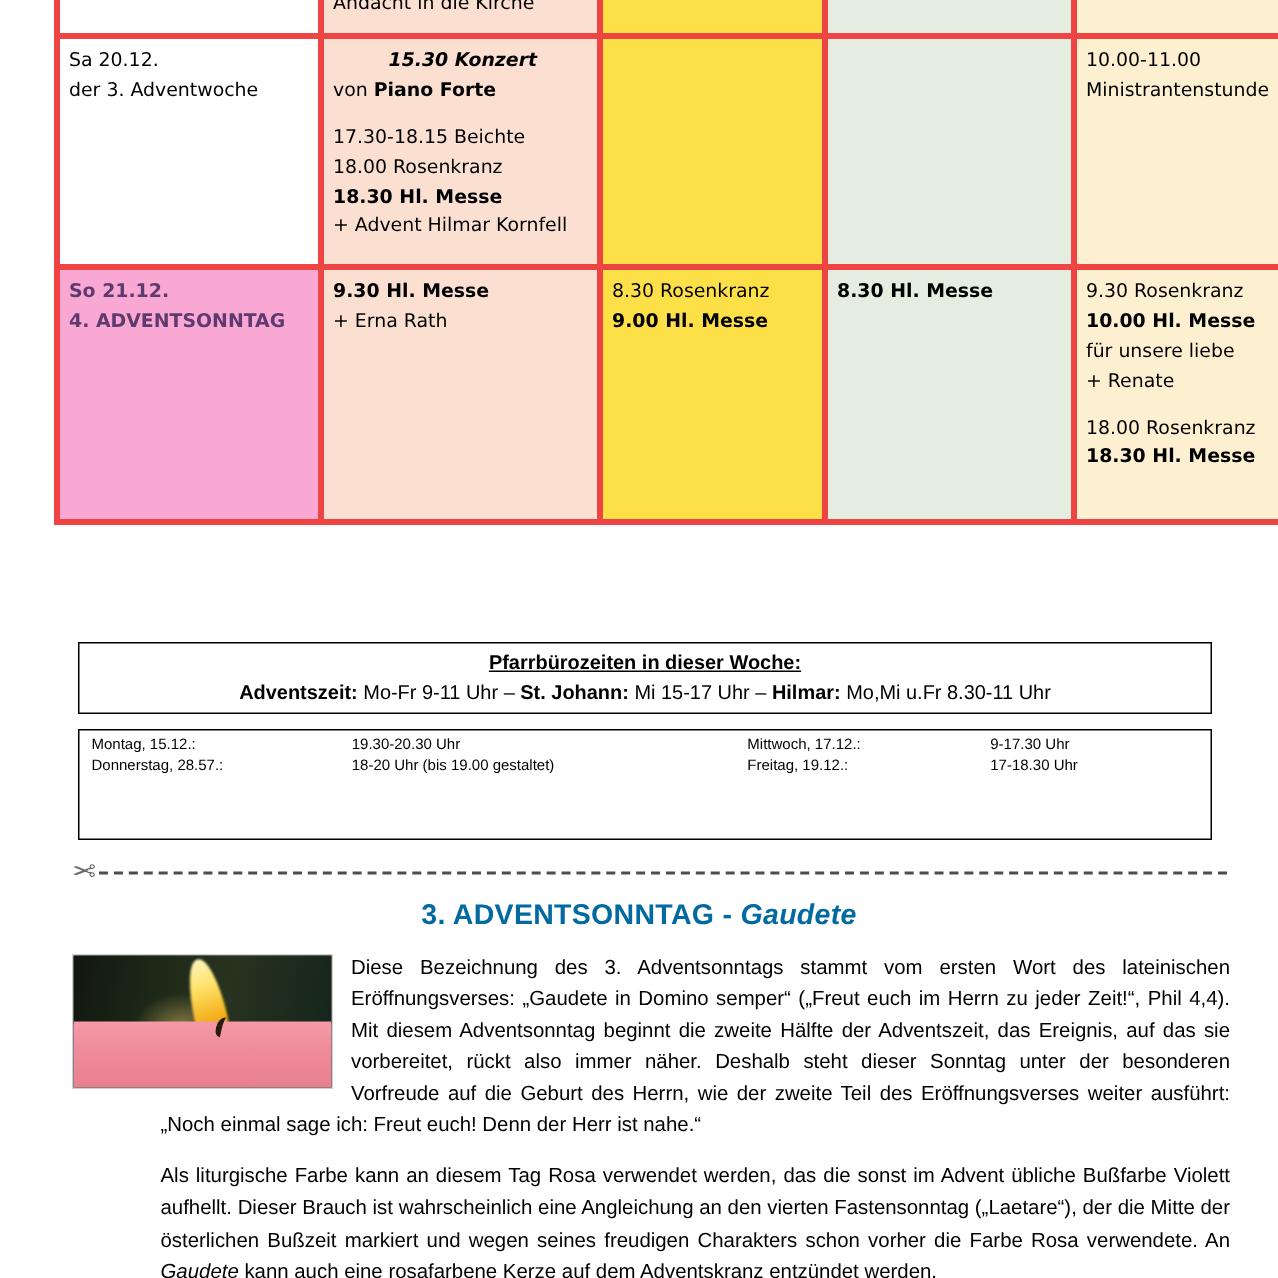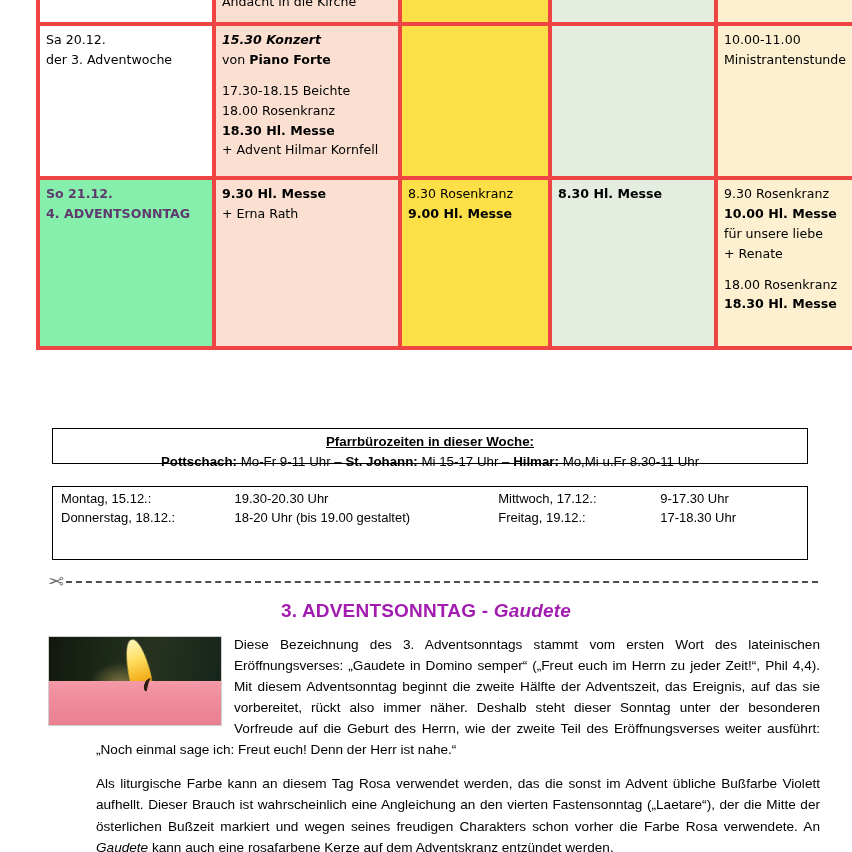--- a/index.html
+++ b/index.html
@@ -35,41 +35,41 @@
     font-family: "DejaVu Sans", sans-serif;
     font-size: 12.6px;
     line-height: 1.58;
   }
   .c-day   { width: 160px; background: #ffffff; }
   .c-pott  { width: 170px; background: #fbe0d2; }
   .c-stj   { width: 134px; background: #fde047; }
   .c-sier  { width: 150px; background: #e4ede0; }
   .c-tern  { width: 163px; background: #fdf0d0; }
 
-  .row-sun .c-day { background: #86efac; }
+  .row-sun .c-day { background: #f9a8d4; }
   .sun-date { color: #5f3a6e; font-weight: bold; }
   .sun-title { color: #5f3a6e; font-weight: bold; }
 
   .b { font-weight: bold; }
-  .bi { font-weight: bold; font-style: italic; }
+  .bi { font-weight: bold; font-style: italic; margin-left: 37px; }
   .gap { display:block; height: 11px; }
 
   .r1 .c-day  { height: 104px; }
   .r2 .c-day  { height: 140px; }
   .r3 .c-day  { height: 156px; }
 
   
   .box {
     position: absolute;
     border: 1.3px solid #000;
     box-sizing: border-box;
     font-family: "Liberation Sans", sans-serif;
   }
   #box-office {
-    left: 52px; top: 428px; width: 756px; height: 36px;
+    left: 52px; top: 428px; width: 756px; height: 48px;
     text-align: center;
     font-size: 13.3px;
     line-height: 1.5;
     padding-top: 3px;
   }
   #box-office .ttl { font-weight: bold; text-decoration: underline; }
   #box-office .line2 { display: block; }
 
   #box-adoration {
     left: 52px; top: 486px; width: 756px; height: 74px;
@@ -79,21 +79,21 @@
   #box-adoration .ttl {
     display: block; text-align: center;
     font-weight: bold; text-decoration: underline;
     margin-bottom: 1px;
     letter-spacing: 0.1px;
   }
   table.ador {
     border-collapse: collapse;
     width: 100%;
     table-layout: fixed;
-    font-size: 13px;
+    font-size: 10px;
   }
   table.ador td { padding: 0; line-height: 1.44; white-space: nowrap; }
   .ad-c1 { width: 150px; }
   .ad-c2 { width: 228px; }
   .ad-c3 { width: 140px; }
   .ad-c4 { width: 120px; }
 
   
   #cutline {
     position: absolute;
@@ -111,21 +111,21 @@
   }
 
   
   #article-heading {
     position: absolute;
     left: 0; top: 600px; width: 852px;
     text-align: center;
     font-family: "Liberation Sans", sans-serif;
     font-size: 19px;
     font-weight: bold;
-    color: #a21caf;
+    color: #0369a1;
     letter-spacing: 0.2px;
   }
   #article-heading .gaudete { font-style: italic; }
 
   #article-body {
     position: absolute;
     left: 48px; top: 634px; width: 772px;
     font-family: "Liberation Sans", sans-serif;
     font-size: 13.6px;
     line-height: 1.55;
@@ -164,21 +164,21 @@
     background: radial-gradient(ellipse at center, rgba(255,214,120,0.45) 0%, rgba(255,200,90,0.0) 70%);
     transform: translateX(-50%);
   }
   #candle .wick {
     position: absolute; left: 55%; top: 47%;
     width: 6px; height: 14px;
     border-left: 4px solid #2a1a10;
     border-radius: 60% 0 0 40%;
     transform: rotate(12deg);
   }
-  #article-body p { margin: 0 0 13px 4px; padding-left: 44px; }
+  #article-body p { margin: 0 0 13px 15px; padding-left: 44px; }
   #article-body .it { font-style: italic; }
 </style>
 </head>
 <body>
 
 <div class="sched-wrap">
   <table class="sched">
     <tbody>
 
       <tr class="r1">
@@ -244,34 +244,34 @@
           <span>18.00 Rosenkranz</span><br>
           <span class="b">18.30 Hl. Messe</span>
         </td>
       </tr>
     </tbody>
   </table>
 </div>
 
 <div class="box" id="box-office">
   <span class="ttl">Pfarrbürozeiten in dieser Woche:</span>
-  <span class="line2"><b>Pottschach:</b><span> Mo-Fr 9-11 Uhr – </span><b>St. Johann:</b><span> Mi 15-17 Uhr – </span><b>Hilmar:</b><span> Mo,Mi u.Fr 8.30-11 Uhr</span></span>
+  <span class="line2"><b>Adventszeit:</b><span> Mo-Fr 9-11 Uhr – </span><b>St. Johann:</b><span> Mi 15-17 Uhr – </span><b>Hilmar:</b><span> Mo,Mi u.Fr 8.30-11 Uhr</span></span>
 </div>
 
 <div class="box" id="box-adoration">
   <table class="ador">
     <tbody>
       <tr>
         <td class="ad-c1">Montag, 15.12.:</td>
         <td class="ad-c2">19.30-20.30 Uhr</td>
         <td class="ad-c3">Mittwoch, 17.12.:</td>
         <td class="ad-c4">9-17.30 Uhr</td>
       </tr>
       <tr>
-        <td class="ad-c1">Donnerstag, 18.12.:</td>
+        <td class="ad-c1">Donnerstag, 28.57.:</td>
         <td class="ad-c2">18-20 Uhr (bis 19.00 gestaltet)</td>
         <td class="ad-c3">Freitag, 19.12.:</td>
         <td class="ad-c4">17-18.30 Uhr</td>
       </tr>
     </tbody>
   </table>
 </div>
 
 <div id="cutline">
   <span class="scissors">✂</span>

